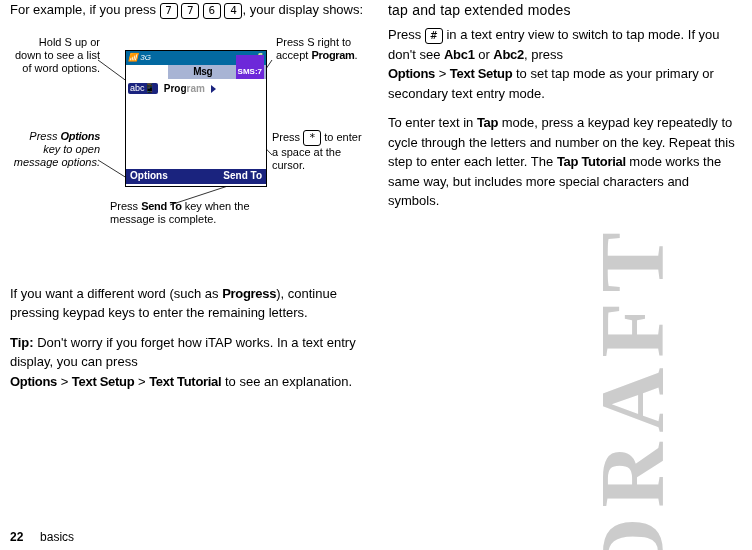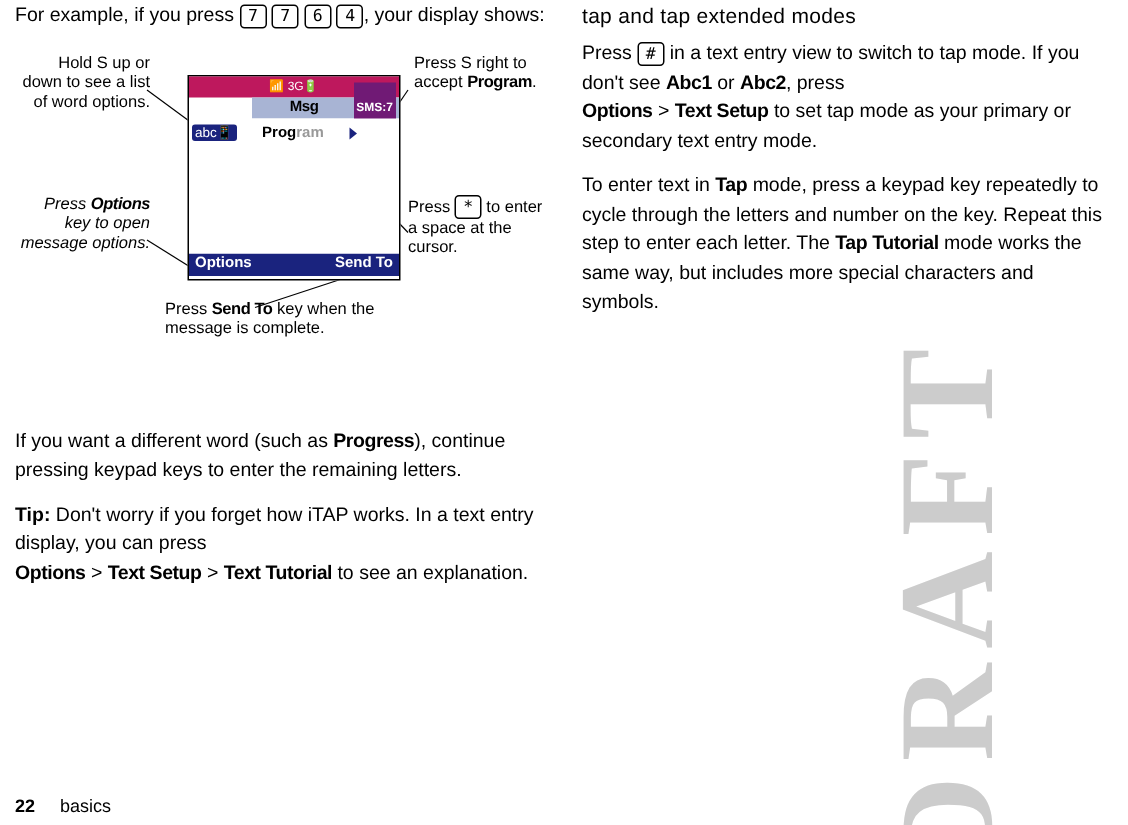--- a/index.html
+++ b/index.html
@@ -86,27 +86,28 @@
     position: absolute;
     left: 115px;
     top: 20px;
     width: 140px;
     height: 135px;
     border: 1px solid #000;
     background: #fff;
   }
   .phone-status {
     height: 14px;
-    background: #be185d;
+    background: #0369a1;
     color: #fff;
     font-size: 8px;
     display: flex;
-    justify-content: center;
+    justify-content: space-between;
     align-items: center;
     padding: 0 2px;
+    font-style: italic;
   }
   .phone-title {
     height: 14px;
     background: #a8b4d4;
     color: #000;
     font-weight: bold;
     font-size: 10px;
     display: flex;
     justify-content: space-between;
     align-items: center;
@@ -116,21 +117,21 @@
   .phone-body {
     height: 90px;
     background: #fff;
     position: relative;
     display:flex;
     align-items:flex-start;
   }
   .entry-bar {
     display:flex;
     align-items:center;
-    gap:17px;
+    gap:6px;
     padding:4px 2px 0 2px;
     font-size:10px;
   }
   .abc-chip {
     background:#1a237e;
     color:#fff;
     padding:0 2px;
     border-radius:2px;
     font-size:9px;
   }
@@ -198,21 +199,21 @@
         <span>Press </span><span class="cond-bold">Send To</span><span> key when the message is complete.</span>
       </div>
 
       <div class="phone">
         <div class="phone-status">
           <span>📶 3G</span>
           <span>🔋</span>
         </div>
         <div class="phone-title">
           <span style="flex:1;text-align:center;" class="cond-bold">Msg</span>
-          <span style="background:#701a75;color:#fff;padding:12px 2px;font-size:8px;">SMS:7</span>
+          <span style="background:#6d28d9;color:#fff;padding:12px 2px;font-size:8px;">SMS:7</span>
         </div>
         <div class="phone-body">
           <div class="entry-bar">
             <span class="abc-chip">abc📱</span>
             <span class="word">
               <span>Prog</span><span class="ghost">ram</span>
             </span>
             <span class="arrow-r"></span>
           </div>
         </div>

